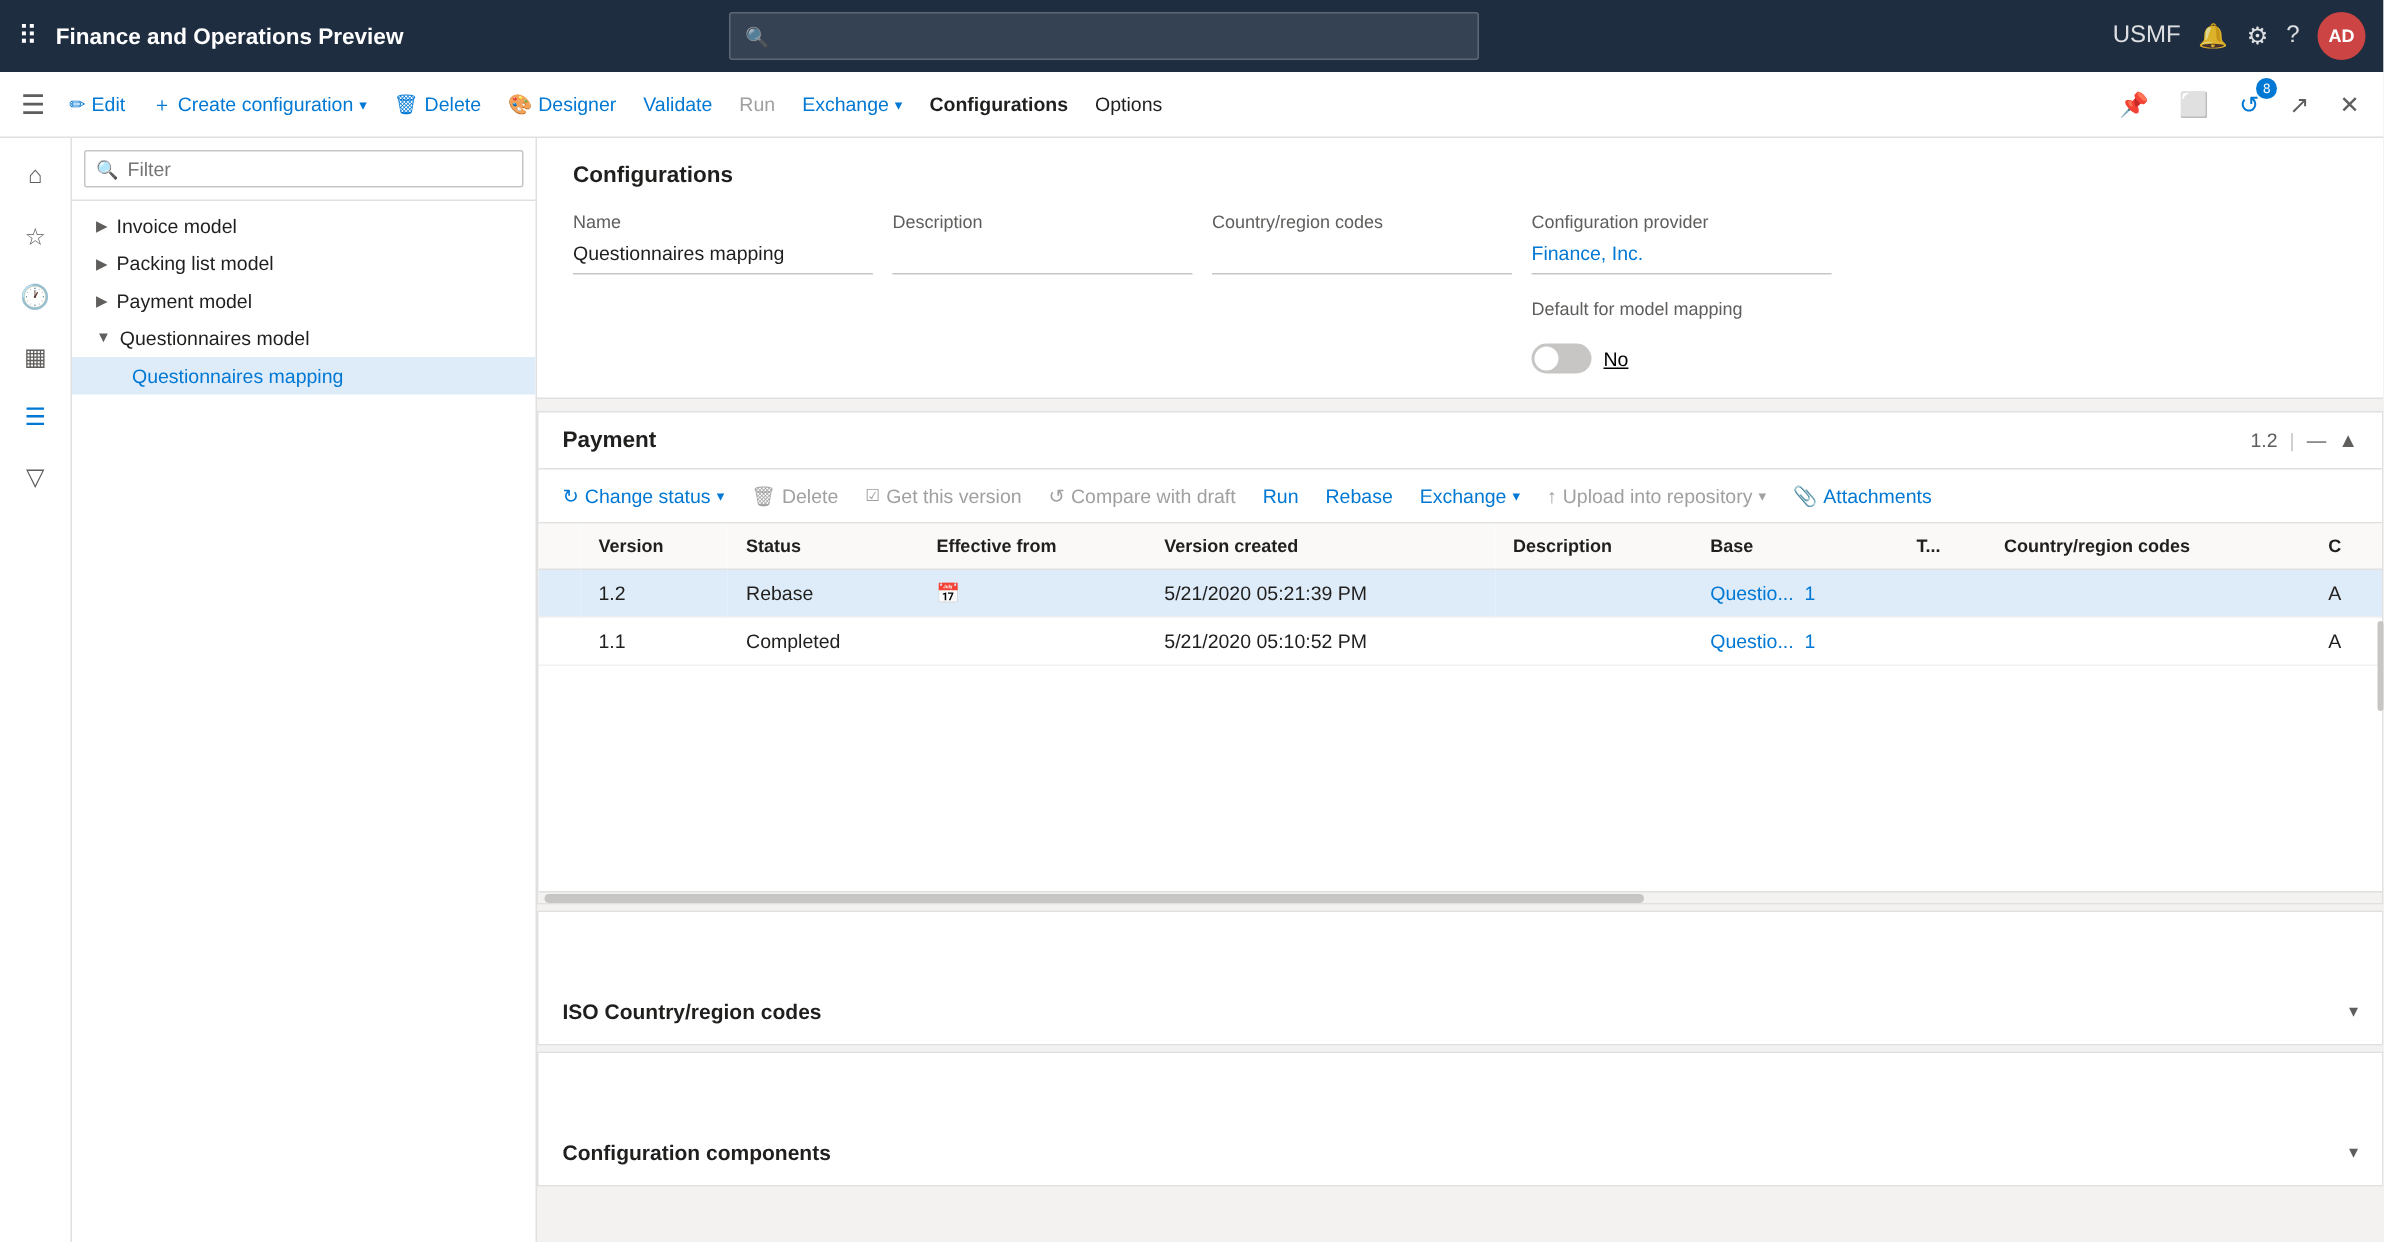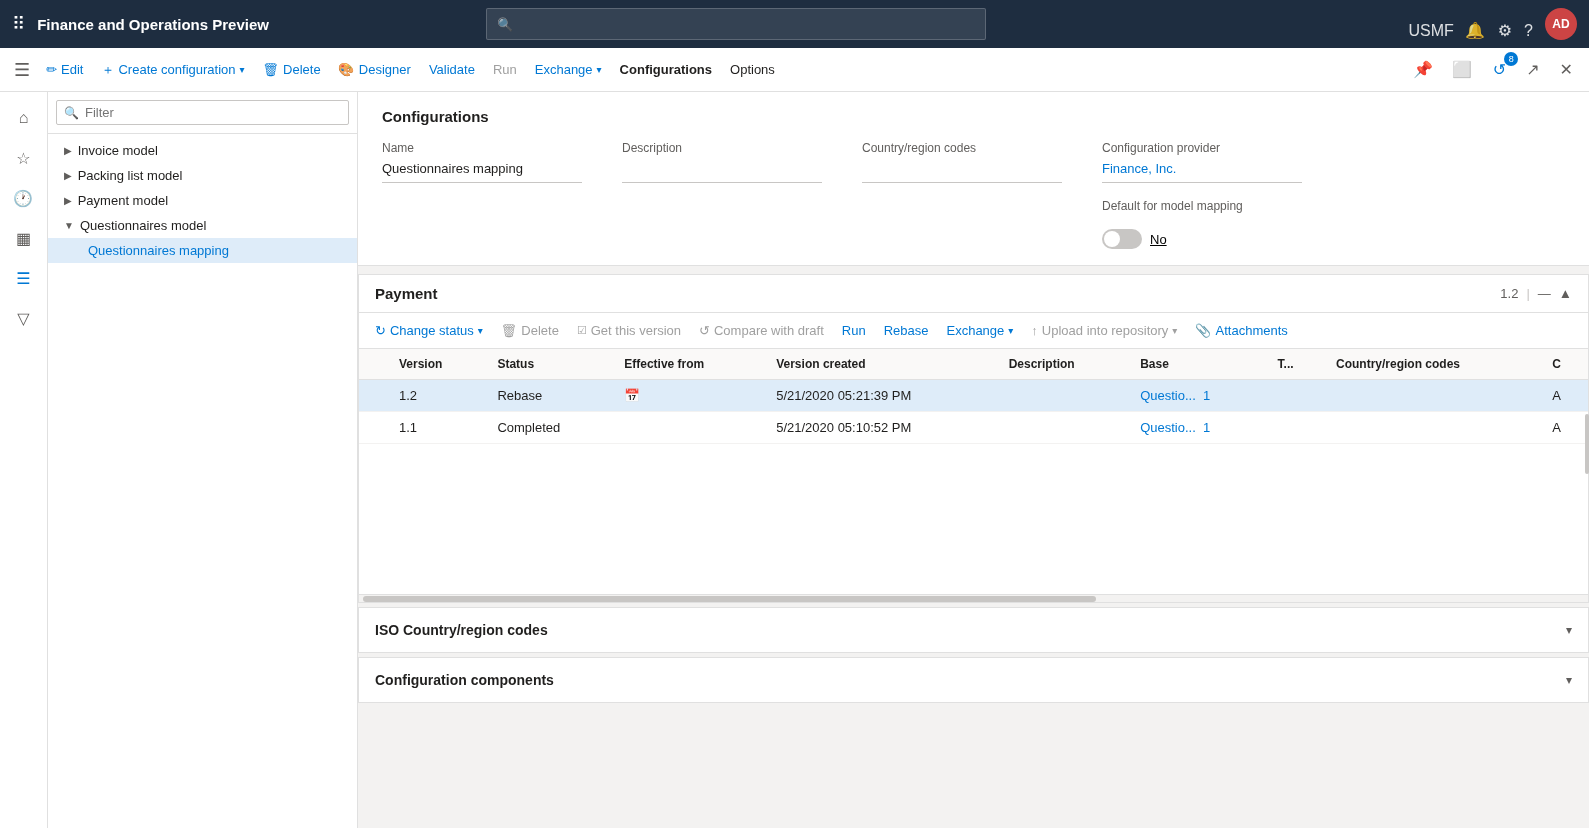--- a/index.html
+++ b/index.html
@@ -38,21 +38,21 @@
     .top-nav .search-bar input {
       background: transparent;
       border: none;
       outline: none;
       color: rgba(255,255,255,0.7);
       font-size: 13px;
       width: 100%;
     }
     .top-nav-right {
       display: flex;
-      align-items: flex-end;
+      align-items: center;
       gap: 12px;
       margin-left: auto;
     }
     .top-nav-icon {
       color: white;
       font-size: 16px;
       cursor: pointer;
       opacity: 0.85;
     }
     .avatar {
@@ -199,21 +199,21 @@
       border-bottom: 1px solid #e0e0e0;
     }
     .config-header h2 {
       font-size: 15px;
       font-weight: 600;
       color: #201f1e;
       margin-bottom: 16px;
     }
     .config-fields {
       display: flex;
-      gap: 40px;
+      gap: 13px;
       flex-wrap: wrap;
     }
     .config-field {
       display: flex;
       flex-direction: column;
       gap: 4px;
       min-width: 200px;
     }
     .config-field label {
       font-size: 12px;
@@ -345,20 +345,21 @@
       background: #fff;
       margin: 4px 0 0 0;
       border: 1px solid #e0e0e0;
     }
     .collapsible-header {
       display: flex;
       align-items: center;
       justify-content: space-between;
       padding: 14px 16px;
       cursor: pointer;
+      margin-top: 44px;
     }
     .collapsible-title {
       font-size: 14px;
       font-weight: 600;
       color: #201f1e;
     }
     .chevron { color: #605e5c; font-size: 12px; }
 
     
     .table-scroll-container {

